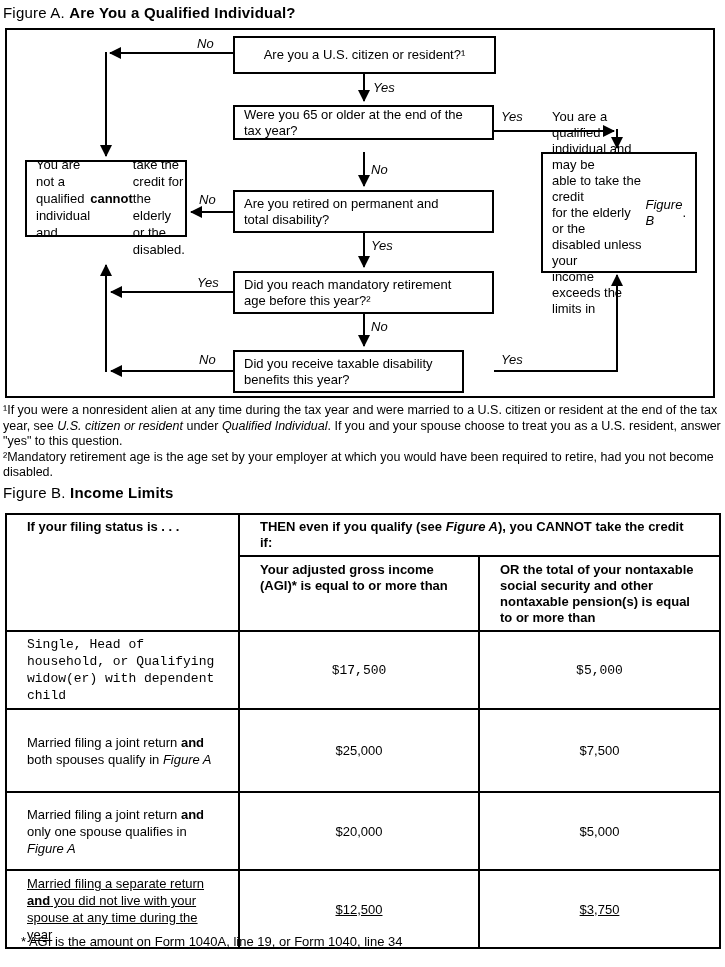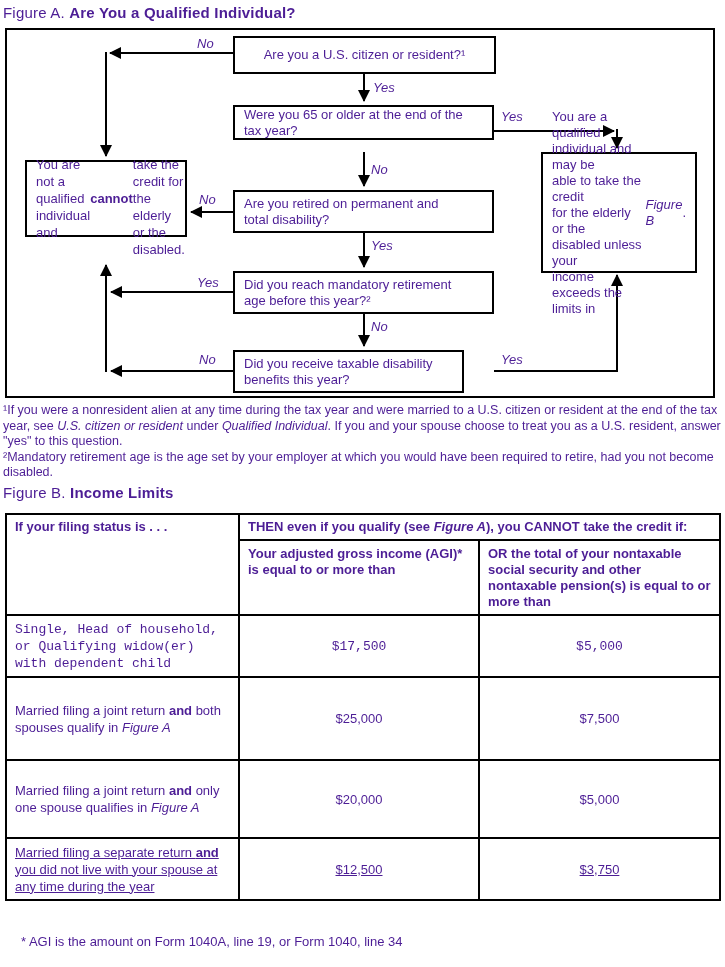--- a/index.html
+++ b/index.html
@@ -1,18 +1,18 @@
 <!DOCTYPE html>
 <html><head>
 <meta charset="utf-8">
 <style>
   html,body { margin:0; padding:0; background:#fff; }
   .page {
     position:relative; width:725px; height:967px; background:#fff;
-    font-family:"Liberation Sans", sans-serif; color:#4c1d95; overflow:hidden;
+    font-family:"Liberation Sans", sans-serif; color:#000000; overflow:hidden;
   }
   .fig-title { position:absolute; font-size:15px; letter-spacing:0.2px; }
   .pre { white-space:pre-line; }
 
   
   .fc-border { position:absolute; left:5px; top:28px; width:710px; height:370px;
                border:2px solid #000; box-sizing:border-box; }
   .fc-svg { position:absolute; left:0; top:0; width:725px; height:405px; pointer-events:none; }
   .fbox {
     position:absolute; background:#fff; border:2px solid #000; box-sizing:border-box;
@@ -31,21 +31,21 @@
   .footnotes { position:absolute; left:3px; top:403px; width:719px;
                font-size:12.5px; line-height:15.5px; }
 
   
   table.limits {
     position:absolute; left:5px; top:513px; width:714px;
     border-collapse:collapse; table-layout:fixed;
   }
   table.limits th, table.limits td {
     border:2px solid #000; font-size:13px; box-sizing:border-box;
-    padding:4px 8px; vertical-align:middle;
+    padding:4px 20px; vertical-align:middle;
   }
   table.limits th { text-align:left; vertical-align:top; line-height:16px; }
   th.hdr-span { border-bottom:1px solid #000; height:24px; padding-top:3px; }
   tr.subhdr th { border-top:1px solid #000; height:71px; padding-top:5px; }
   td.status { line-height:17px; padding-left:8px; padding-right:4px; }
   td.amt { text-align:center; }
   .r1 td { height:62px;font-family:Liberation Mono, monospace; } .r2 td { height:83px; } .r3 td { height:78px; } .r4 td { height:62px;text-decoration:underline; }
   .tbl-footnote { position:absolute; left:21px; top:934px; font-size:13px; }
 </style>
 </head>

